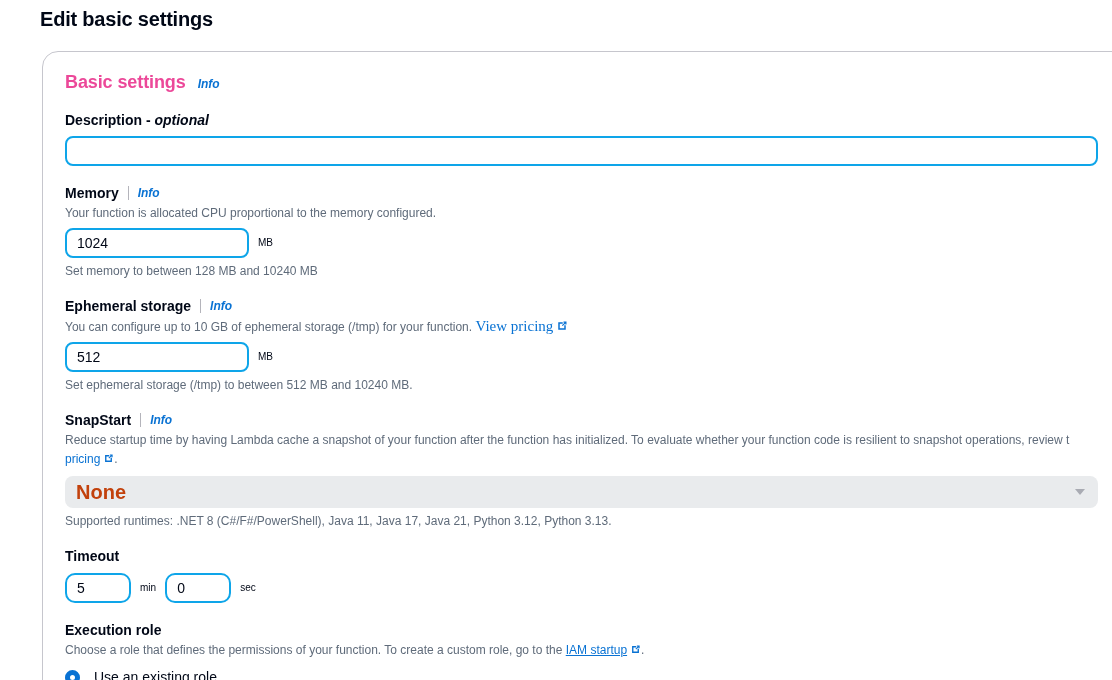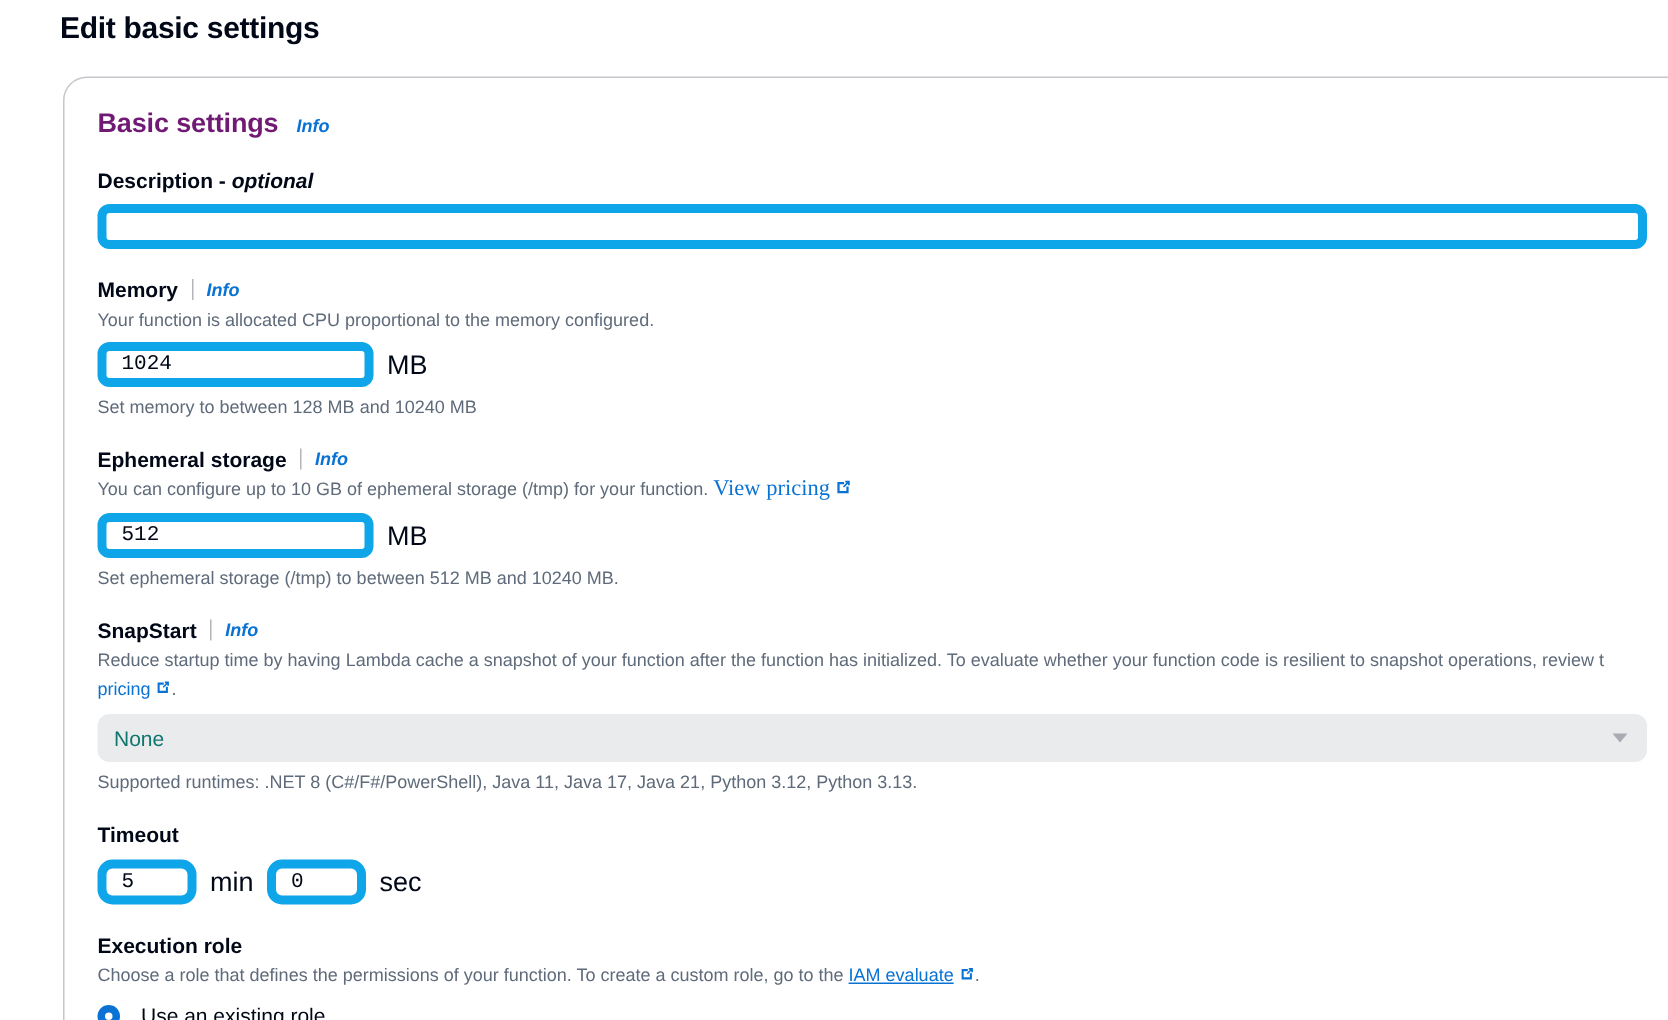--- a/index.html
+++ b/index.html
@@ -44,21 +44,21 @@
   
   .section-head {
     display: flex;
     align-items: baseline;
     gap: 12px;
     margin-bottom: 18px;
   }
   .section-title {
     font-size: 18px;
     font-weight: bold;
-    color: #701a75;
+    color: #ec4899;
     letter-spacing: -0.1px;
   }
 
   
   .info-link {
     font-size: 12px;
     font-weight: bold;
     color: #0972d3;
     text-decoration: none;
     cursor: pointer;
@@ -111,60 +111,61 @@
   .field-hint {
     font-size: 12px;
     color: #5f6b7a;
     line-height: 16px;
     margin-top: 5px;
   }
 
   
   .text-input {
     height: 30px;
-    border: 6px solid #0ea5e9;
+    border: 2px solid #0ea5e9;
     border-radius: 8px;
     background: #ffffff;
-    font-family: Liberation Mono, monospace;
+    font-family: Liberation Sans, sans-serif;
     font-size: 14px;
     color: #000716;
     padding: 0 10px;
     outline: none;
     display: block;
   }
   .input-desc { width: 1033px; margin-top: 7px; }
   .input-num  { width: 184px; margin-top: 7px; }
   .input-time { width: 66px; border-radius: 10px; }
 
   .input-row {
     display: flex;
     align-items: center;
     gap: 9px;
   }
   .unit {
-    font-size: 18px;
+    font-size: 10px;
     color: #000716;
     line-height: 30px;
   }
 
   
   .select-disabled {
     position: relative;
     margin-top: 8px;
     width: 1033px;
     height: 32px;
     background: #e9ebed;
     border-radius: 8px;
     display: flex;
     align-items: center;
     padding: 0 11px;
   }
   .select-value {
-    font-size: 14px;
-    color: #0f766e;
+    font-size: 20px;
+    color: #c2410c;
+    font-weight: bold;
   }
   .select-arrow {
     position: absolute;
     right: 13px;
     top: 13px;
     width: 0; height: 0;
     border-left: 5px solid transparent;
     border-right: 5px solid transparent;
     border-top: 6px solid #a9abb3;
   }
@@ -272,21 +273,21 @@
         <div class="timeout-row">
           <input class="text-input input-time" type="text" value="5" style="">
           <span class="unit">min</span>
           <input class="text-input input-time" type="text" value="0" style="">
           <span class="unit">sec</span>
         </div>
       </div>
 
       <div class="field">
         <div class="field-label">Execution role</div>
-        <div class="field-desc"><span>Choose a role that defines the permissions of your function. To create a custom role, go to the </span><a class="inline-link underlined"><span>IAM evaluate</span><span class="ext-icon"><svg width="11" height="11" viewBox="0 0 16 16">
+        <div class="field-desc"><span>Choose a role that defines the permissions of your function. To create a custom role, go to the </span><a class="inline-link underlined"><span>IAM startup</span><span class="ext-icon"><svg width="11" height="11" viewBox="0 0 16 16">
                   <path d="M3 3 H9 V5 H5 V11 H11 V7 H13 V13 H3 Z" fill="#0972d3"></path>
                   <path d="M10 2 H14 V6 H12.4 V4.7 L9 8.1 L7.9 7 L11.3 3.6 H10 Z" fill="#0972d3"></path>
                 </svg></span></a><span>.</span></div>
 
         <div class="radio-item">
           <span class="radio on"></span>
           <span class="radio-label">Use an existing role</span>
         </div>
 
       </div>

